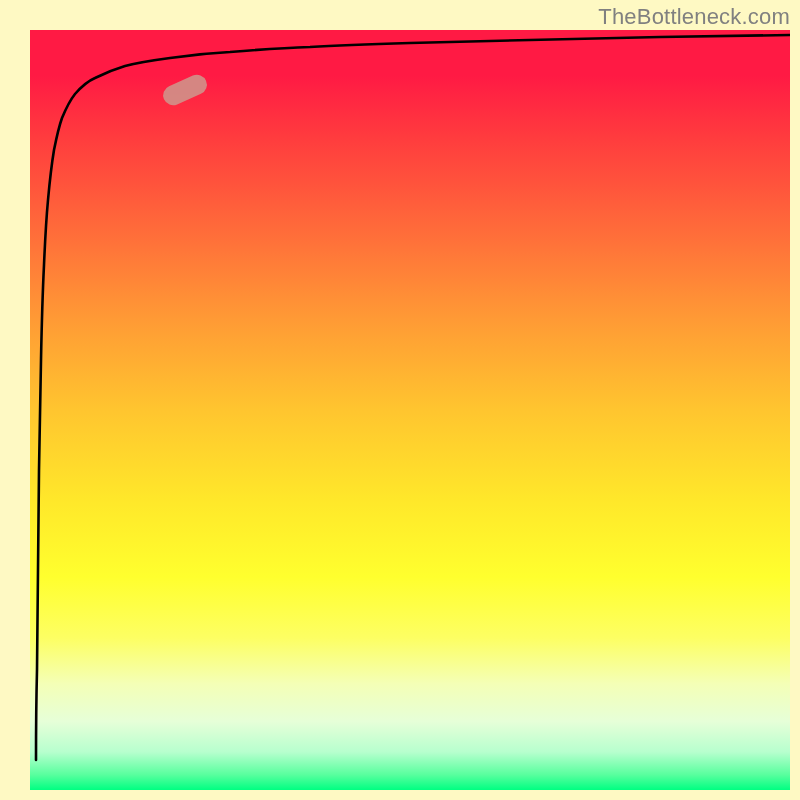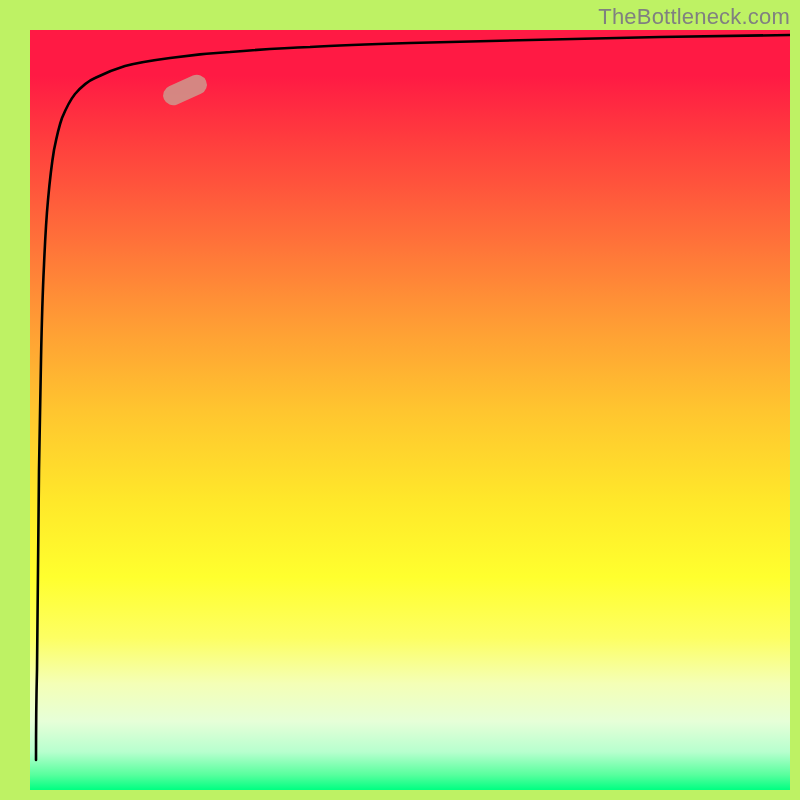--- a/index.html
+++ b/index.html
@@ -1,21 +1,21 @@
 <!DOCTYPE html>
 <html><head>
 <meta charset="utf-8">
 <style>
   * { margin: 0; padding: 0; box-sizing: border-box; }
   html, body { width: 800px; height: 800px; overflow: hidden; background: #fff; }
   .stage {
     position: relative;
     width: 800px;
     height: 800px;
-    background: #bef264;
+    background: #fef9c3;
   }
   .watermark {
     position: absolute;
     top: 4px;
     right: 10px;
     font-family: Arial, Helvetica, sans-serif;
     font-size: 22px;
     color: #808080;
     letter-spacing: 0.2px;
     z-index: 10;

